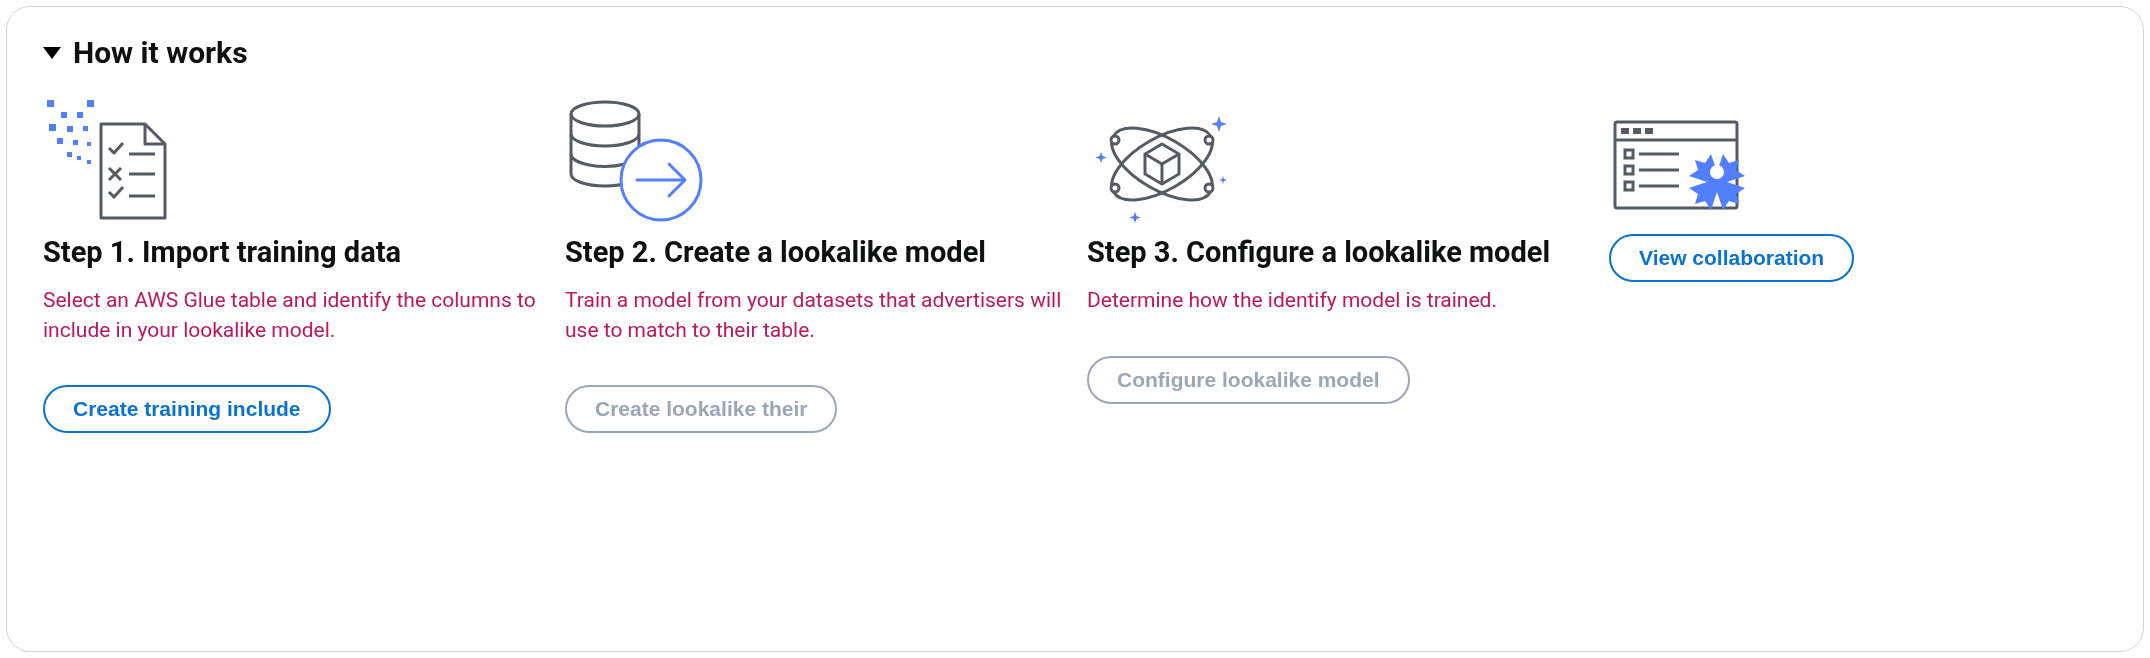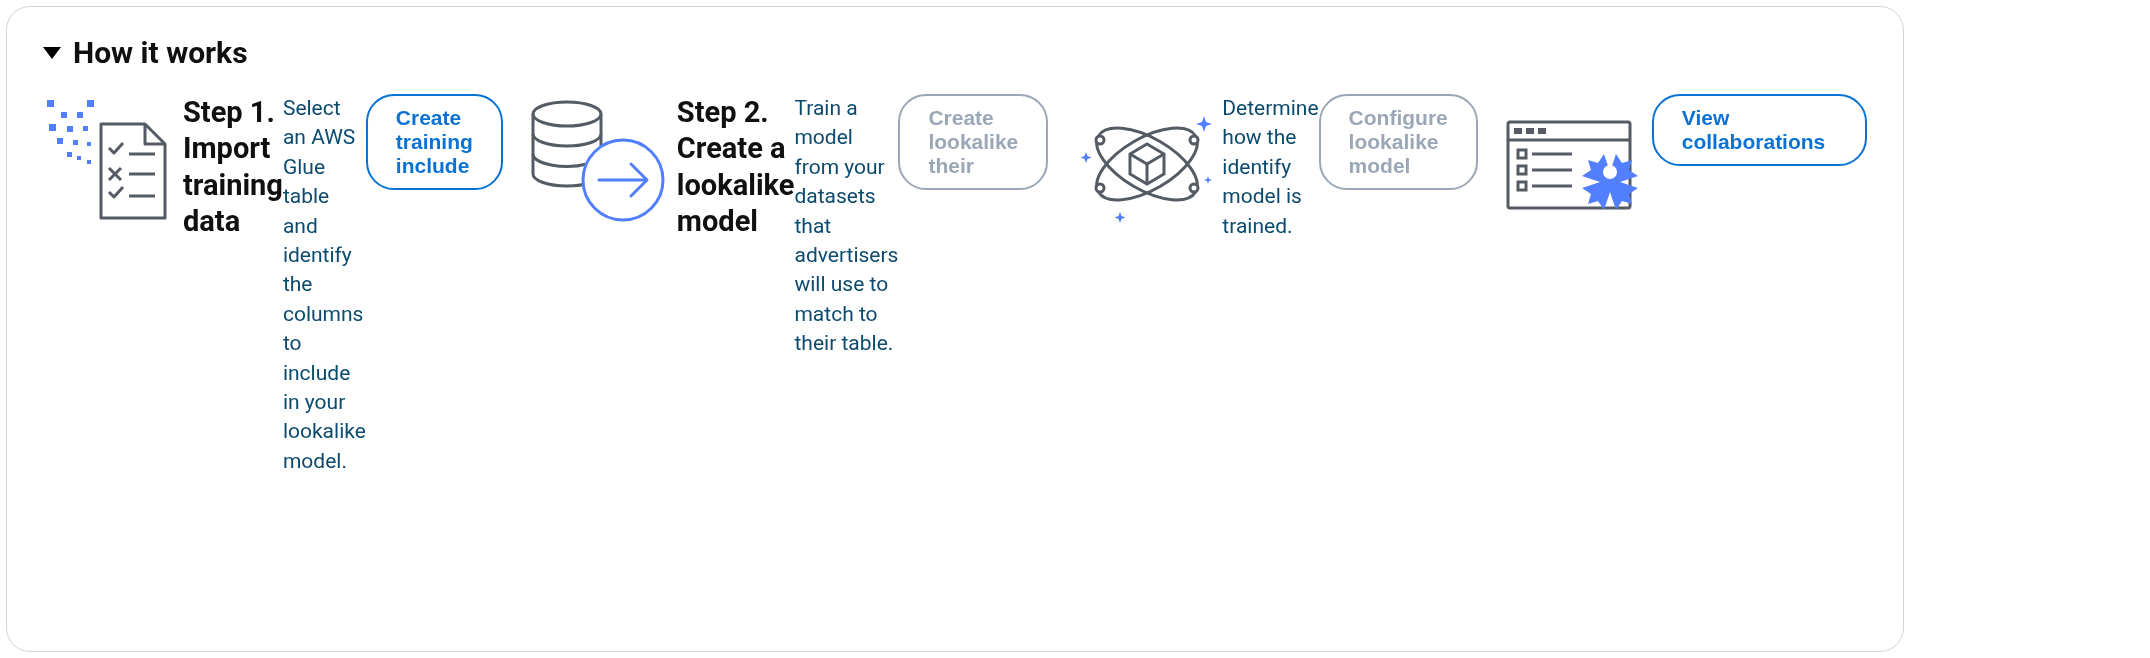--- a/index.html
+++ b/index.html
@@ -6,21 +6,21 @@
   body {
     font-family: -apple-system, BlinkMacSystemFont, "Segoe UI", Roboto, "Helvetica Neue", Arial, sans-serif;
     background: #ffffff;
     padding: 6px;
     color: #16191f;
   }
   .panel {
     border: 1px solid #d1d5db;
     border-radius: 24px;
     padding: 28px 36px 36px 36px;
-    width: 1898px;
+    width: 2138px;
     height: 646px;
   }
   .header {
     display: flex;
     align-items: center;
     gap: 12px;
     margin-bottom: 24px;
   }
   .caret {
     width: 0;
@@ -34,40 +34,40 @@
     font-weight: 700;
     color: #0f1111;
   }
   .steps {
     display: flex;
     gap: 24px;
   }
   .step {
     flex: 1;
     display: flex;
-    flex-direction: row;
+    flex-direction: column;
   }
   .icon-slot {
     height: 140px;
     display: flex;
     align-items: flex-end;
     padding-bottom: 10px;
   }
   .step h2 {
     font-size: 29px;
     font-weight: 700;
     line-height: 1.25;
     margin-bottom: 16px;
     color: #0f1111;
   }
   .step p {
     font-size: 21px;
     line-height: 1.4;
-    color: #0c4a6e;
-    margin-bottom: 24px;
+    color: #be185d;
+    margin-bottom: 40px;
   }
   .btn {
     display: inline-block;
     align-self: flex-start;
     border: 2px solid;
     border-radius: 28px;
     padding: 10px 28px;
     font-size: 21px;
     font-weight: 700;
     background: #fff;
@@ -180,20 +180,21 @@
           </g>
 
           <g fill="#527fff">
             <path d="M132 12 l2 6 l6 2 l-6 2 l-2 6 l-2 -6 l-6 -2 l6 -2 Z"></path>
             <path d="M14 48 l1.5 4 l4 1.5 l-4 1.5 l-1.5 4 l-1.5 -4 l-4 -1.5 l4 -1.5 Z"></path>
             <path d="M48 108 l1.5 4 l4 1.5 l-4 1.5 l-1.5 4 l-1.5 -4 l-4 -1.5 l4 -1.5 Z"></path>
             <path d="M136 72 l1 3 l3 1 l-3 1 l-1 3 l-1 -3 l-3 -1 l3 -1 Z"></path>
           </g>
         </svg>
       </div>
+      <h2>Step 3. Configure a lookalike model</h2>
       <p>Determine how the identify model is trained.</p>
       <button class="btn btn-disabled">Configure lookalike model</button>
     </div>
 
     <div class="step">
       <div class="icon-slot">
         <svg width="150" height="110" viewBox="0 0 150 110">
           <g stroke="#545b64" stroke-width="3" fill="none">
 
             <rect x="6" y="8" width="122" height="86" rx="2" fill="#fff"></rect>
@@ -213,17 +214,17 @@
           <g fill="#527fff">
             <path d="M108 58
                      l6 -18 l6 9 l10 -3 l-3 10 l9 6 l-18 6
                      l18 6 l-9 6 l3 10 l-10 -3 l-6 9 l-6 -18
                      l-6 18 l-6 -9 l-10 3 l3 -10 l-9 -6 l18 -6
                      l-18 -6 l9 -6 l-3 -10 l10 3 l6 -9 Z"></path>
             <circle cx="108" cy="58" r="7" fill="#fff"></circle>
           </g>
         </svg>
       </div>
-      <button class="btn btn-primary">View collaborations</button>
+      <button class="btn btn-primary">View collaboration</button>
     </div>
 
   </div>
 </div>
 
 </body></html>

